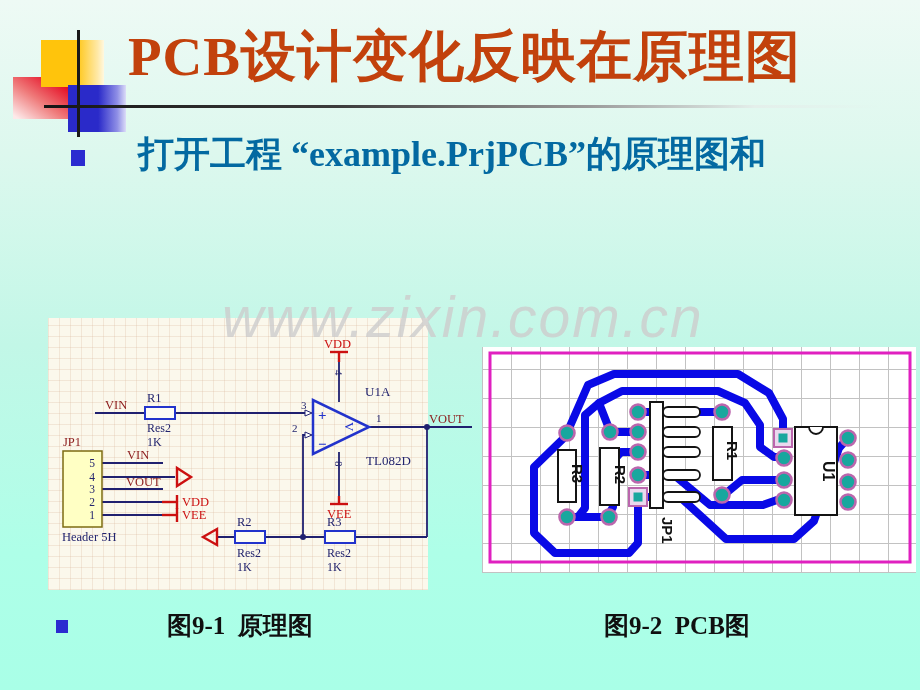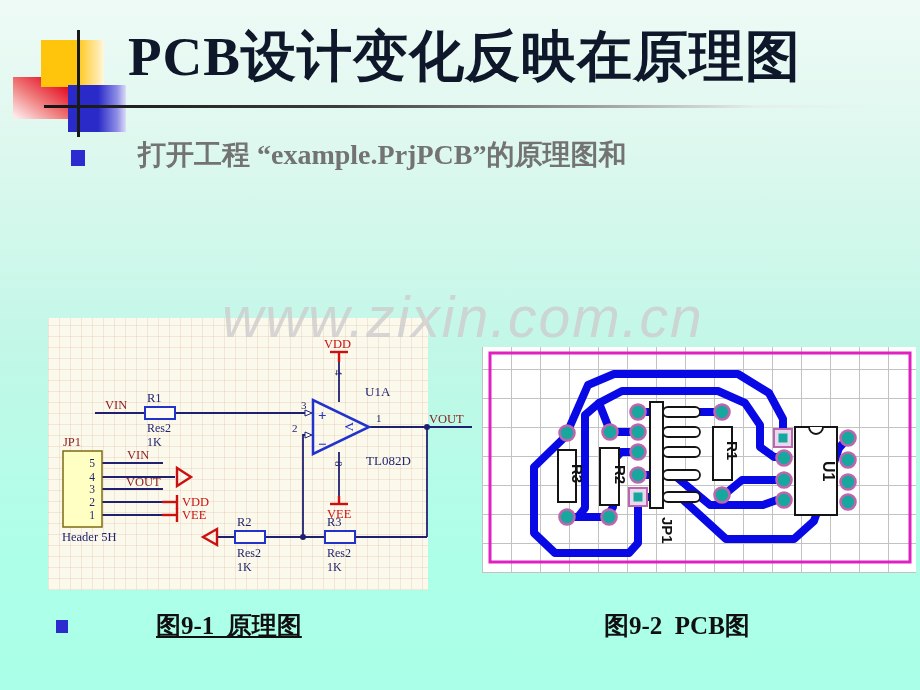--- a/index.html
+++ b/index.html
@@ -13,38 +13,38 @@
   .sq-red{left:13px;top:77px;width:57px;height:42px;z-index:1;
     background:linear-gradient(215deg,#e4001a 10%,#ef7a7a 55%,#fde9e9 95%);}
   .sq-yellow{left:41px;top:40px;width:63px;height:47px;z-index:2;
     background:linear-gradient(90deg,#ffc40c 55%,#ffe9a8 90%,#fff8e0 100%);}
   .sq-blue{left:68px;top:85px;width:58px;height:47px;z-index:3;
     background:linear-gradient(90deg,#2a2ac9 52%,#8f8fe6 85%,#dcdcf8 100%);}
   .v-line{left:77px;top:30px;width:3px;height:107px;background:#191919;z-index:4;}
   .h-rule{left:44px;top:105px;width:836px;height:3px;z-index:4;
     background:linear-gradient(90deg,#151515 0%,#3c3c3c 35%,#9a9a9a 65%,rgba(230,230,230,.5) 85%,rgba(255,255,255,0) 100%);}
   .title{left:128px;top:20px;width:780px;font-family:"Liberation Serif",serif;
-    font-size:55px;font-weight:bold;color:#0f172a;letter-spacing:1px;z-index:5;}
+    font-size:55px;font-weight:bold;color:#c2410c;letter-spacing:1px;z-index:5;}
   .bullet-sq{left:71px;top:150px;width:14px;height:16px;background:#2b2bd0;}
   .body-text{left:138px;top:128px;width:770px;font-family:"Liberation Serif",serif;
-    font-size:28px;line-height:53px;color:#737373;font-weight:600;}
+    font-size:36px;line-height:53px;color:#0369a1;font-weight:600;}
   .watermark{left:222px;top:284px;font-size:57px;letter-spacing:2px;color:#cdcdcd;
     opacity:.8;z-index:6;font-weight:400;white-space:pre;font-style:italic;}
   .schematic-fig{left:48px;top:318px;width:380px;height:272px;z-index:2;
     background-color:#fbf8ec;
     background-image:
       repeating-linear-gradient(0deg,rgba(214,176,148,.25) 0 1px,transparent 1px 11px),
       repeating-linear-gradient(90deg,rgba(214,176,148,.25) 0 1px,transparent 1px 11px);}
   .pcb-fig{left:482px;top:347px;width:434px;height:226px;z-index:2;
     background-color:#ffffff;
     background-image:
       repeating-linear-gradient(0deg,#c2c2c2 0 1px,transparent 1px 29px),
       repeating-linear-gradient(90deg,#c2c2c2 0 1px,transparent 1px 29px);}
   .caption{font-family:"Liberation Serif",serif;font-size:25px;font-weight:600;color:#101010;white-space:pre;}
-  .cap-left{left:156px;top:609px;text-decoration:underline;}
+  .cap-left{left:167px;top:609px;}
   .cap-right{left:604px;top:609px;}
   .cap-bullet{left:56px;top:620px;width:12px;height:13px;background:#2b2bd0;}
   svg{display:block;}
   svg text{font-family:"Liberation Serif",serif;}
   .pcb-label{font-family:"Liberation Sans",sans-serif;font-weight:bold;fill:#111;}
 </style>
 </head>
 <body>
 
 <div class="abs sq-red"></div>

